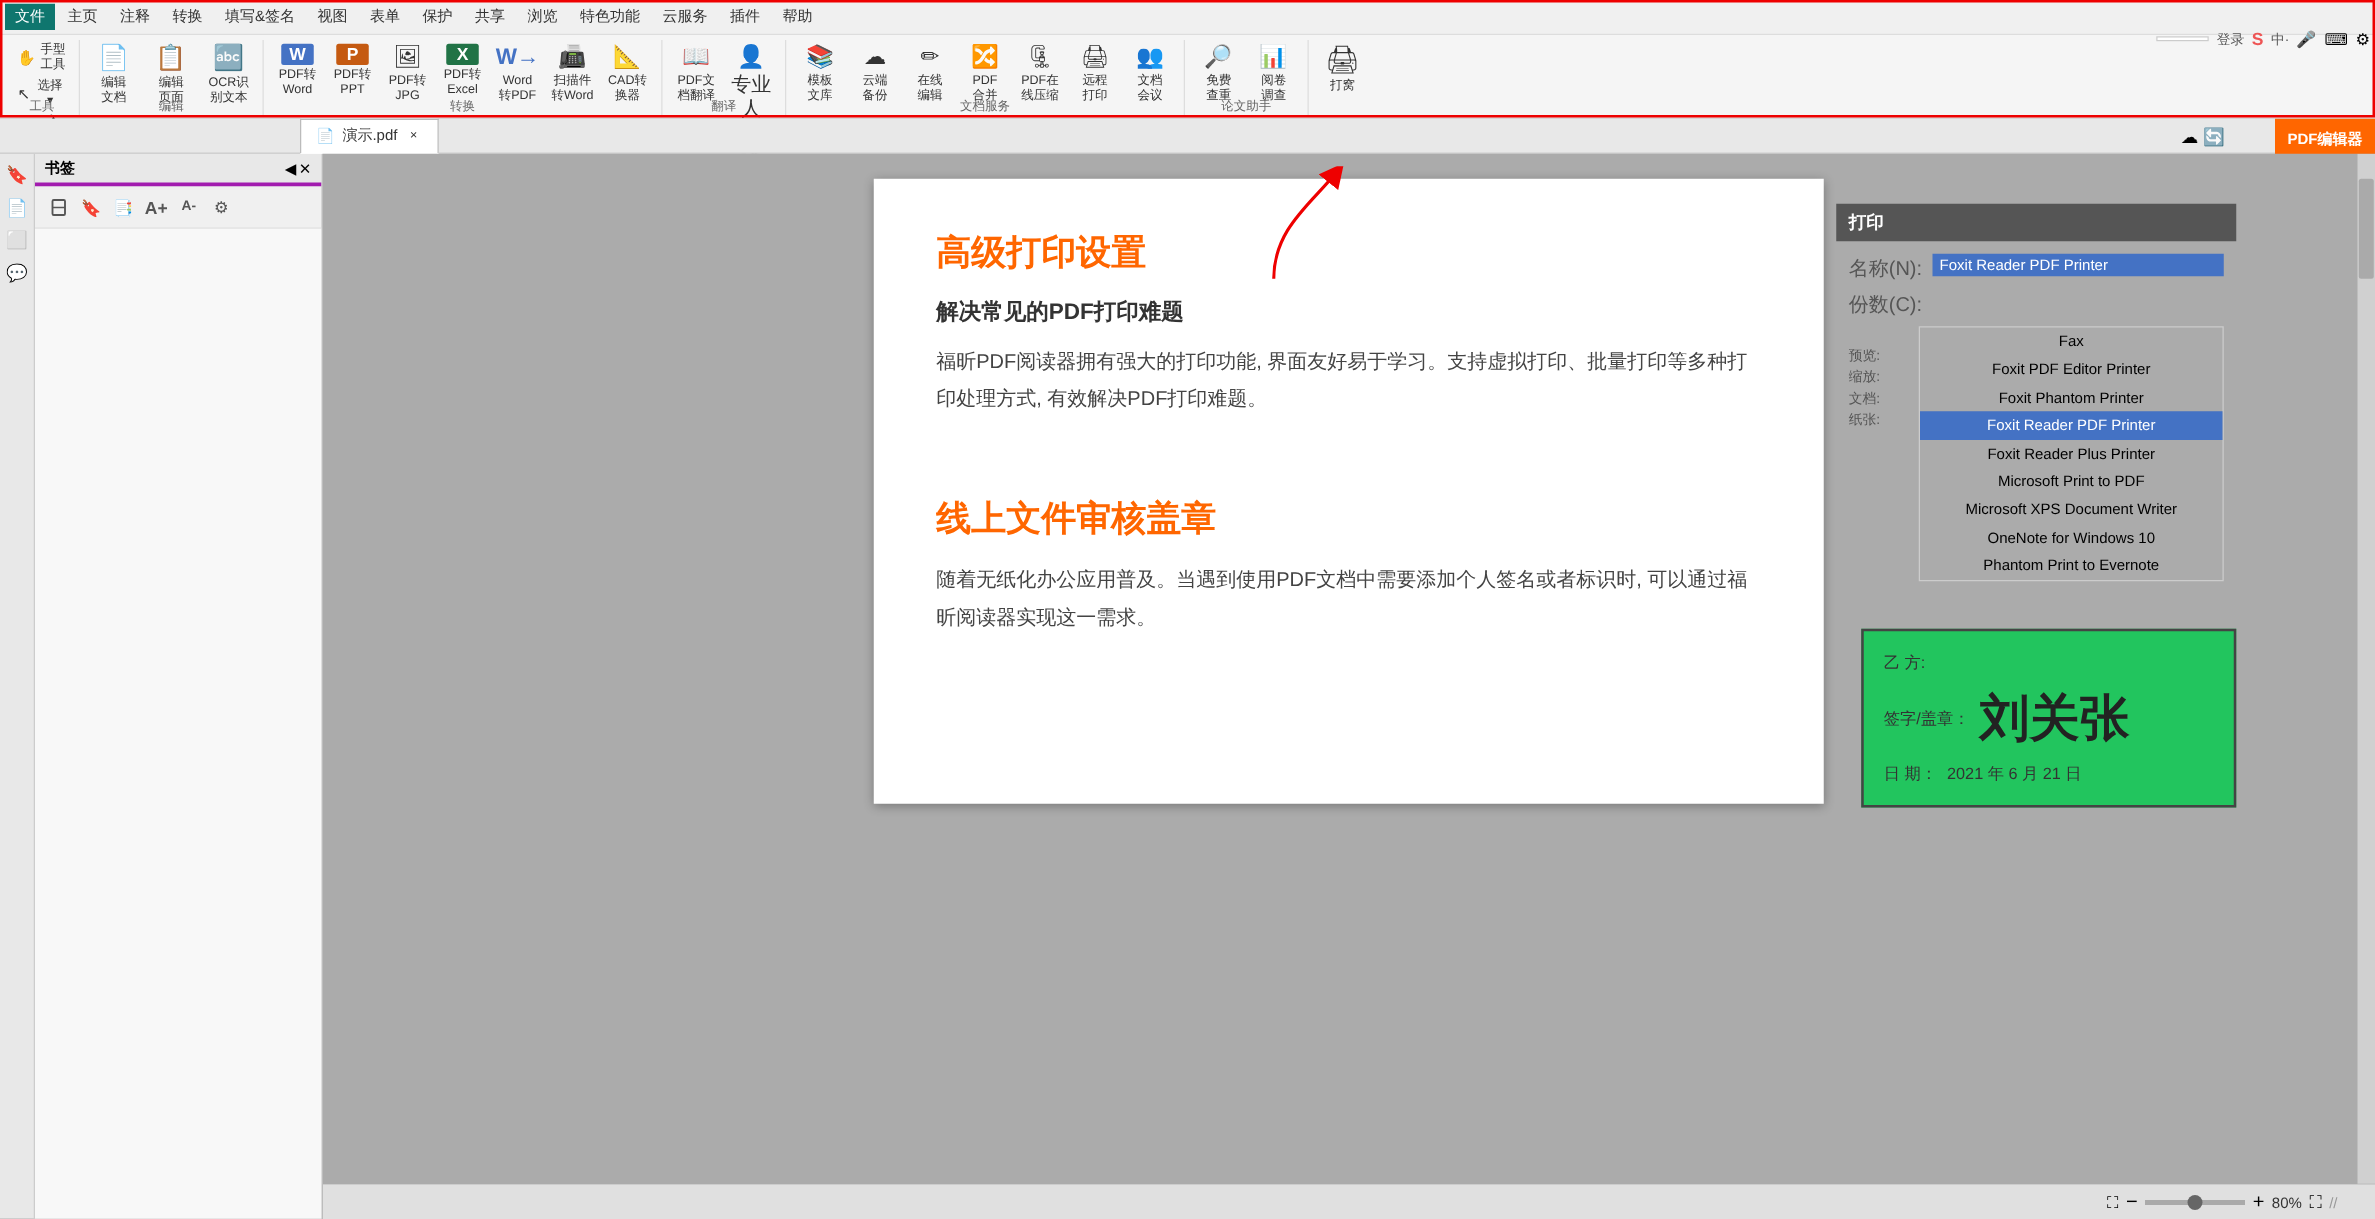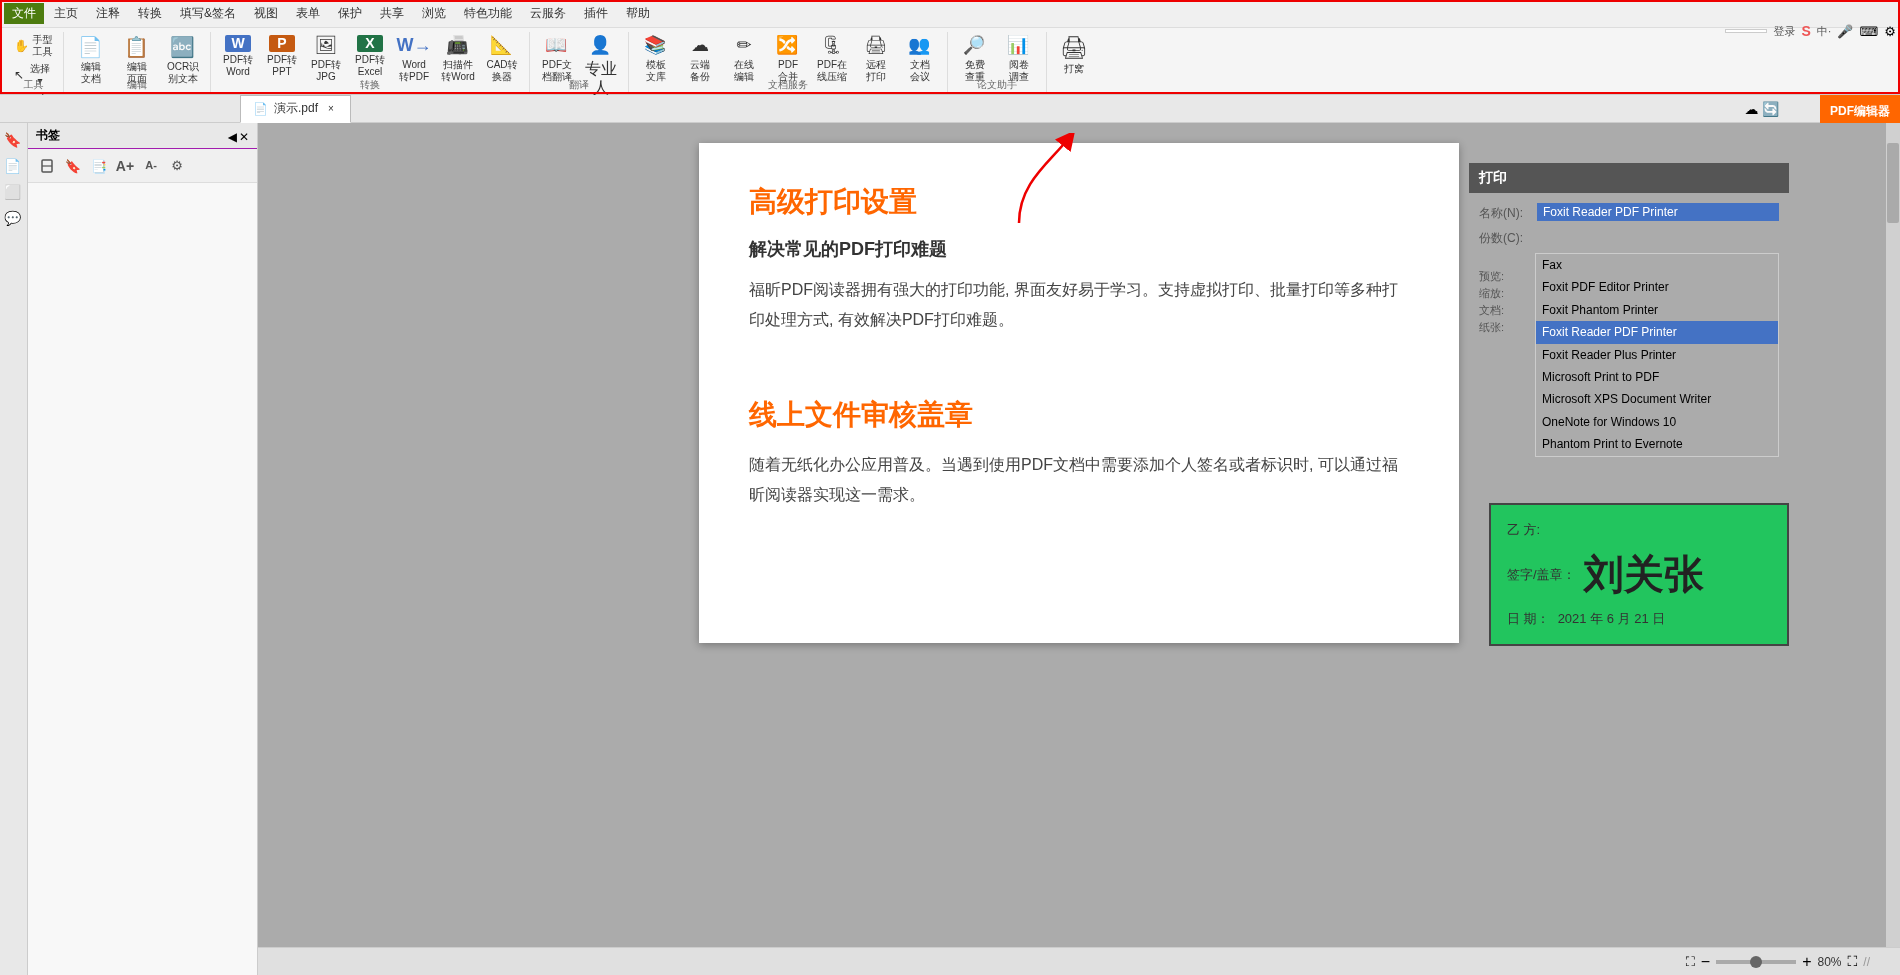--- a/index.html
+++ b/index.html
@@ -22,21 +22,21 @@
       padding: 0 4px;
       gap: 2px;
     }
 
     .menu-item {
       padding: 2px 8px;
       font-size: 12px;
       cursor: pointer;
       color: #333;
     }
-    .menu-item.active { background: #4d7c0f; color: white; }
+    .menu-item.active { background: #0f766e; color: white; }
 
     
     .ribbon-highlight {
       position: absolute;
       top: 0;
       left: 0;
       right: 0;
       bottom: 0;
       border: 2.5px solid #e00;
       pointer-events: none;
@@ -171,25 +171,25 @@
     .left-sidebar {
       width: 230px;
       background: #f0f0f0;
       border-right: 1px solid #ccc;
       display: flex;
       flex-direction: column;
     }
 
     .sidebar-header {
       display: flex;
-      align-items: flex-end;
+      align-items: center;
       justify-content: space-between;
       padding: 4px 8px;
       background: #e8e8e8;
-      border-bottom: 1px solid #a21caf;
+      border-bottom: 3px solid #a21caf;
       font-size: 12px;
       height: 26px;
     }
 
     .sidebar-toolbar {
       display: flex;
       align-items: center;
       padding: 4px 8px;
       gap: 4px;
       border-bottom: 1px solid #ddd;
@@ -296,21 +296,21 @@
     .print-row {
       display: flex;
       margin-bottom: 6px;
       gap: 8px;
       align-items: flex-start;
     }
 
     .print-label {
       color: #555;
       min-width: 50px;
-      font-size: 12px;
+      font-size: 16px;
       padding-top: 2px;
     }
 
     .print-field-selected {
       background: #4472c4;
       color: white;
       padding: 2px 6px;
       font-size: 12px;
       flex: 1;
     }
@@ -318,20 +318,21 @@
     .print-list {
       border: 1px solid #ccc;
       font-size: 12px;
       line-height: 1.7;
       flex: 1;
     }
 
     .print-list-item {
       padding: 1px 6px;
       cursor: pointer;
+      text-align: center;
     }
     .print-list-item.selected { background: #4472c4; color: white; }
 
     .sig-row {
       display: flex;
       gap: 8px;
       align-items: center;
       margin-bottom: 8px;
       font-size: 13px;
       color: #333;

